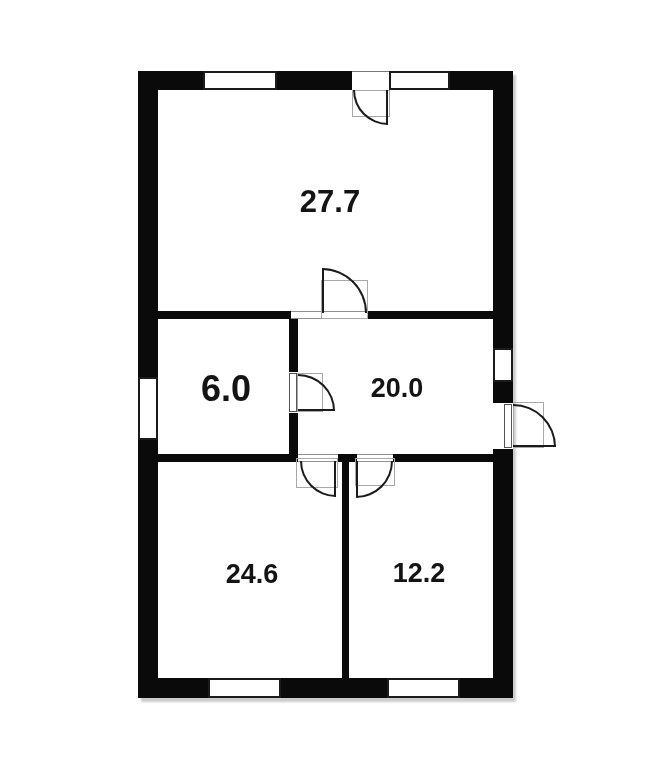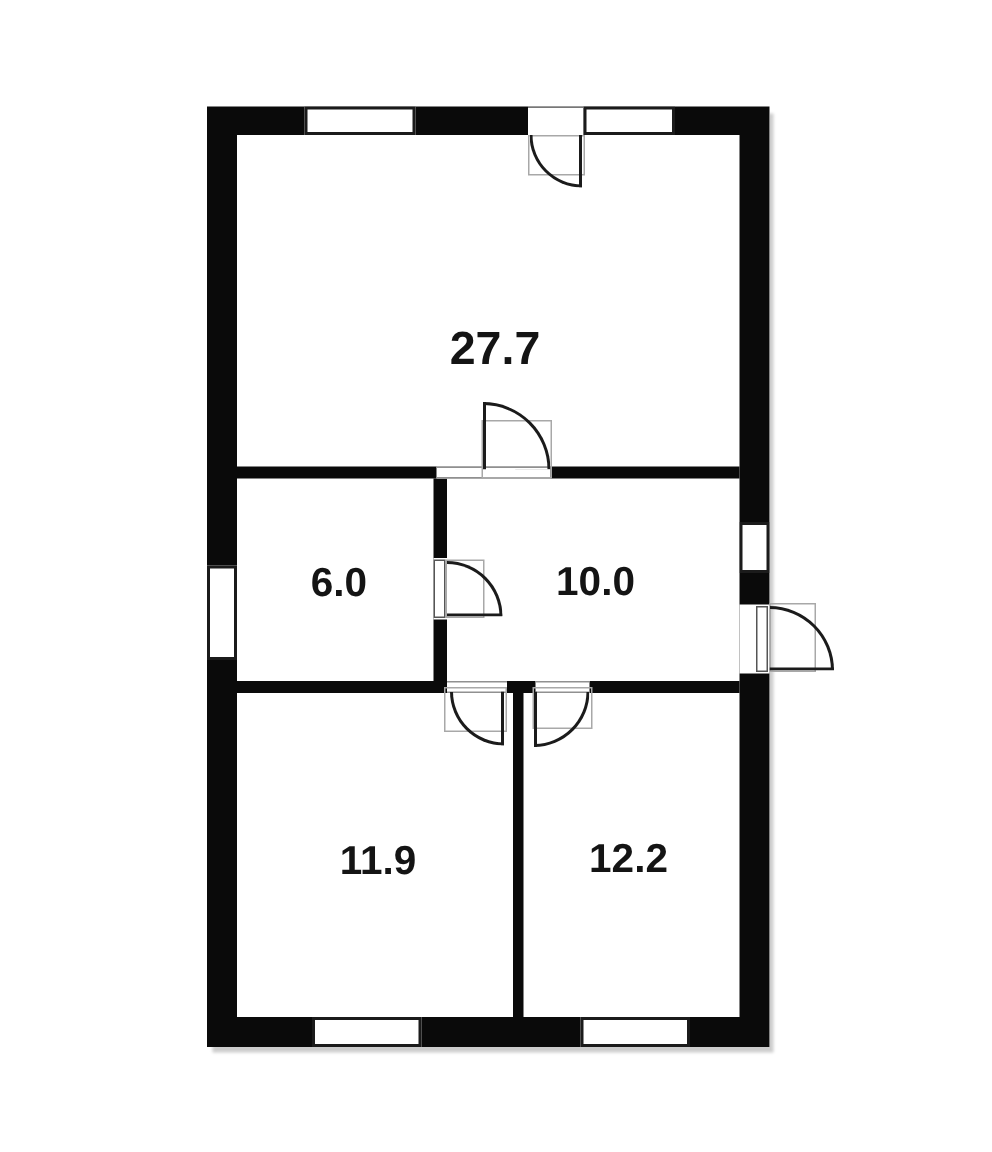--- a/index.html
+++ b/index.html
@@ -71,22 +71,22 @@
   .d-balcony{left:353px;top:90px;width:35px;height:35px;}
   .d-int1{left:322px;top:268px;width:45px;height:45px;}
   .d-va{left:298px;top:374px;width:37px;height:37px;}
   .d-13{left:300px;top:461px;width:36px;height:36px;}
   .d-12{left:356px;top:461px;width:37px;height:37px;}
   .d-entry{left:513px;top:404px;width:43px;height:43px;}
 
   
   .lbl{z-index:5;transform:translate(-50%,-50%);font-weight:bold;color:#141414;
        white-space:nowrap;line-height:1;}
-  .lb-27{left:330px;top:201px;font-size:31px;margin-top:31px;}
-  .lb-6{left:226px;top:389px;font-size:27px;}
+  .lb-27{left:330px;top:201px;font-size:31px;}
+  .lb-6{left:226px;top:389px;font-size:36px;}
   .lb-10{left:397px;top:388px;font-size:27px;}
   .lb-13{left:252px;top:574px;font-size:27px;}
   .lb-12{left:419px;top:573px;font-size:27px;text-align:right;}
 </style>
 </head>
 <body>
 
 <div class="stage">
 
 
@@ -123,17 +123,17 @@
 
   <div class="abs arc arc-bl leaf-right d-balcony"></div>
   <div class="abs arc arc-tr leaf-left d-int1"></div>
   <div class="abs arc arc-tr leaf-bottom d-va"></div>
   <div class="abs arc arc-bl leaf-right d-13"></div>
   <div class="abs arc arc-br leaf-left d-12"></div>
   <div class="abs arc arc-tr leaf-bottom d-entry"></div>
 
   <div class="abs lbl lb-27">27.7</div>
   <div class="abs lbl lb-6">6.0</div>
-  <div class="abs lbl lb-10">10.0</div>
-  <div class="abs lbl lb-13">11.9</div>
+  <div class="abs lbl lb-10">20.0</div>
+  <div class="abs lbl lb-13">24.6</div>
   <div class="abs lbl lb-12">12.2</div>
 
 </div>
 
 </body></html>

